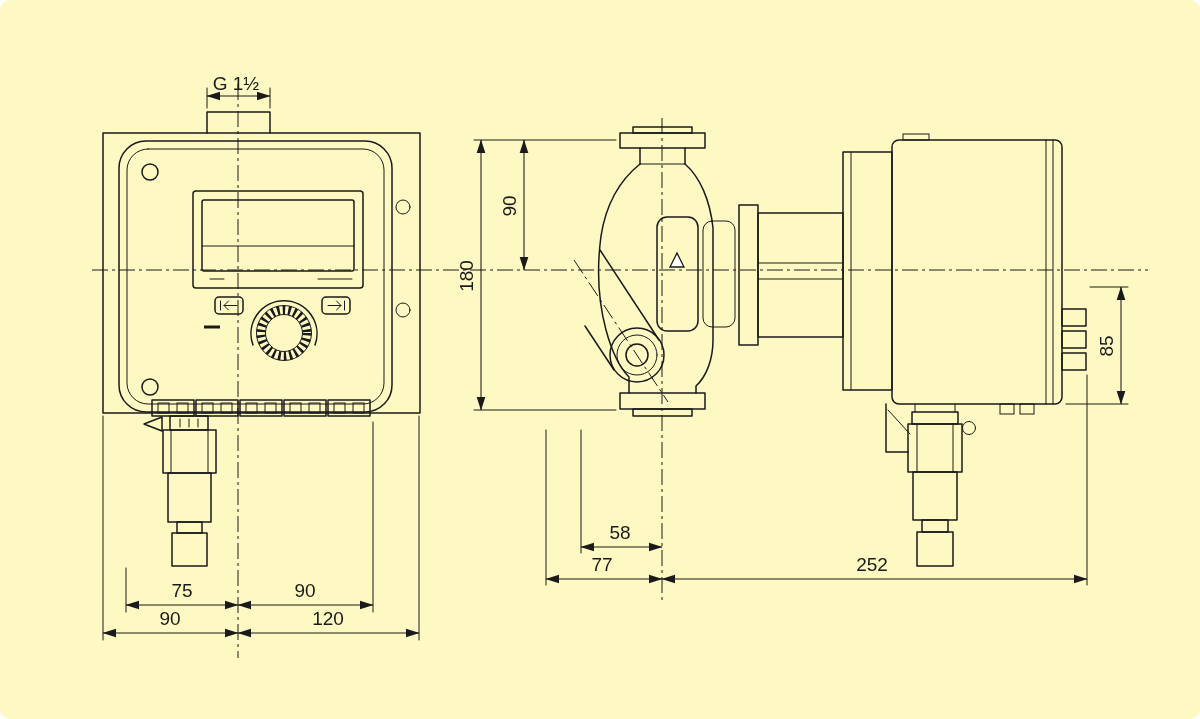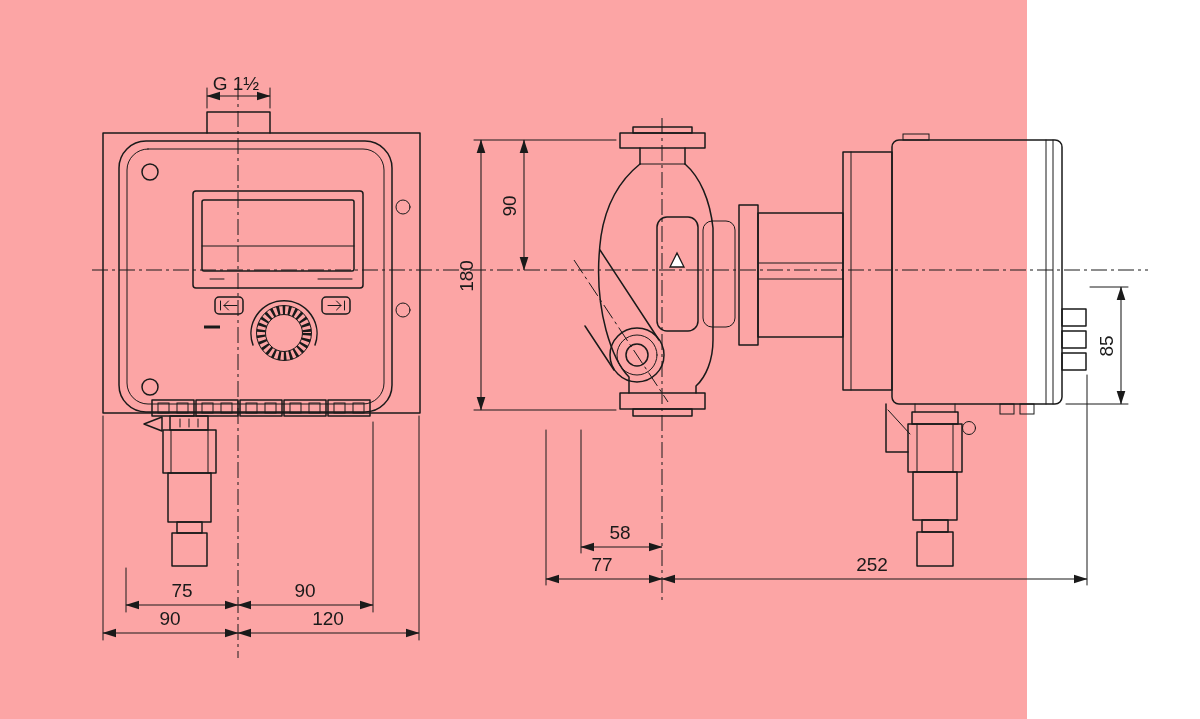--- a/index.html
+++ b/index.html
@@ -1,16 +1,16 @@
 <!DOCTYPE html>
 <html><head>
 <meta charset="utf-8">
 <style>
   html,body{margin:0;padding:0;background:#ffffff;}
-  .stage{width:1027px;height:719px;background:#fca5a5;position:relative;font-family:"Liberation Sans",sans-serif;}
+  .stage{width:1200px;height:719px;background:#fef9c3;position:relative;font-family:"Liberation Sans",sans-serif;border-radius:10px;}
   svg{display:block;}
   .o{fill:none;stroke:#1a1a1a;stroke-width:1.5;stroke-linecap:round;stroke-linejoin:round;}
   .t{fill:none;stroke:#1a1a1a;stroke-width:1;stroke-linecap:round;}
   .d{fill:none;stroke:#1a1a1a;stroke-width:1.05;}
   .c{fill:none;stroke:#1a1a1a;stroke-width:1;stroke-dasharray:16 4 3 4;}
   .dt{font-family:"Liberation Sans",sans-serif;font-size:19px;fill:#1a1a1a;}
   .wh{fill:#ffffff;stroke:#1a1a1a;stroke-width:1.3;}
 </style>
 </head>
 <body>

